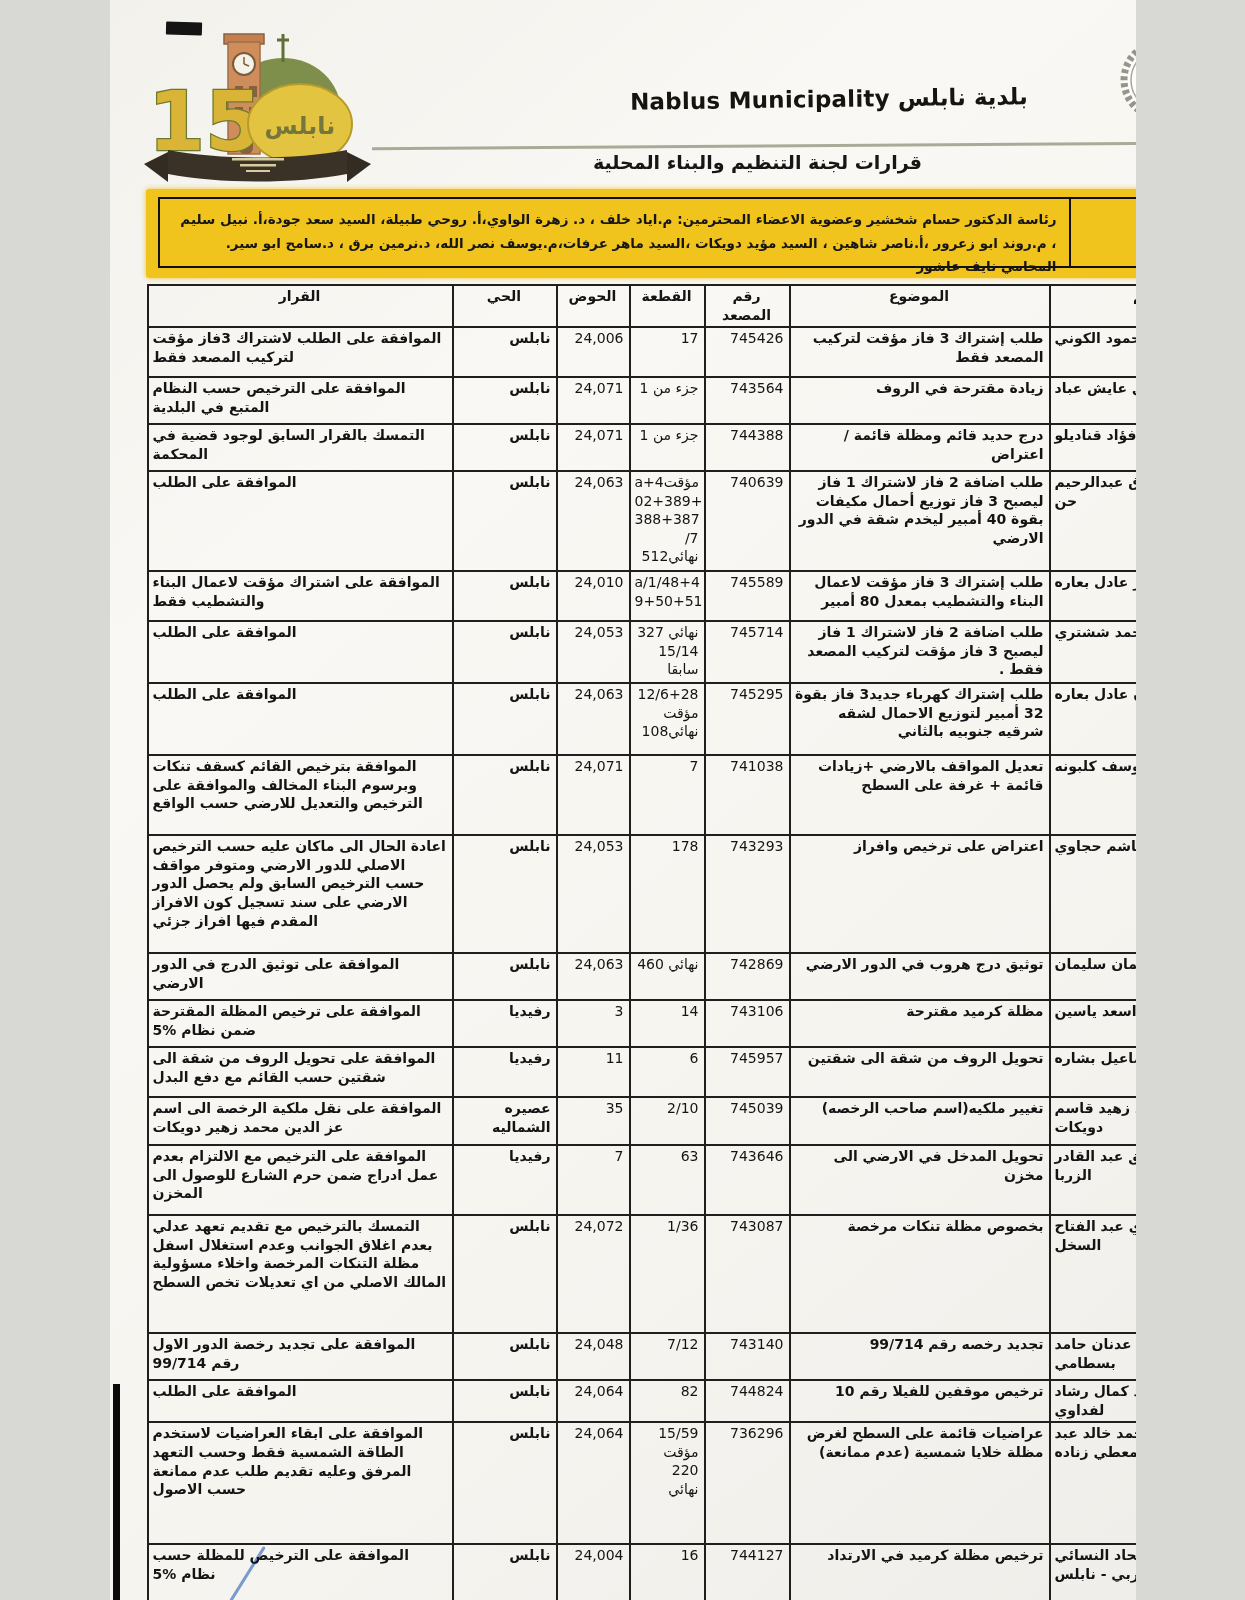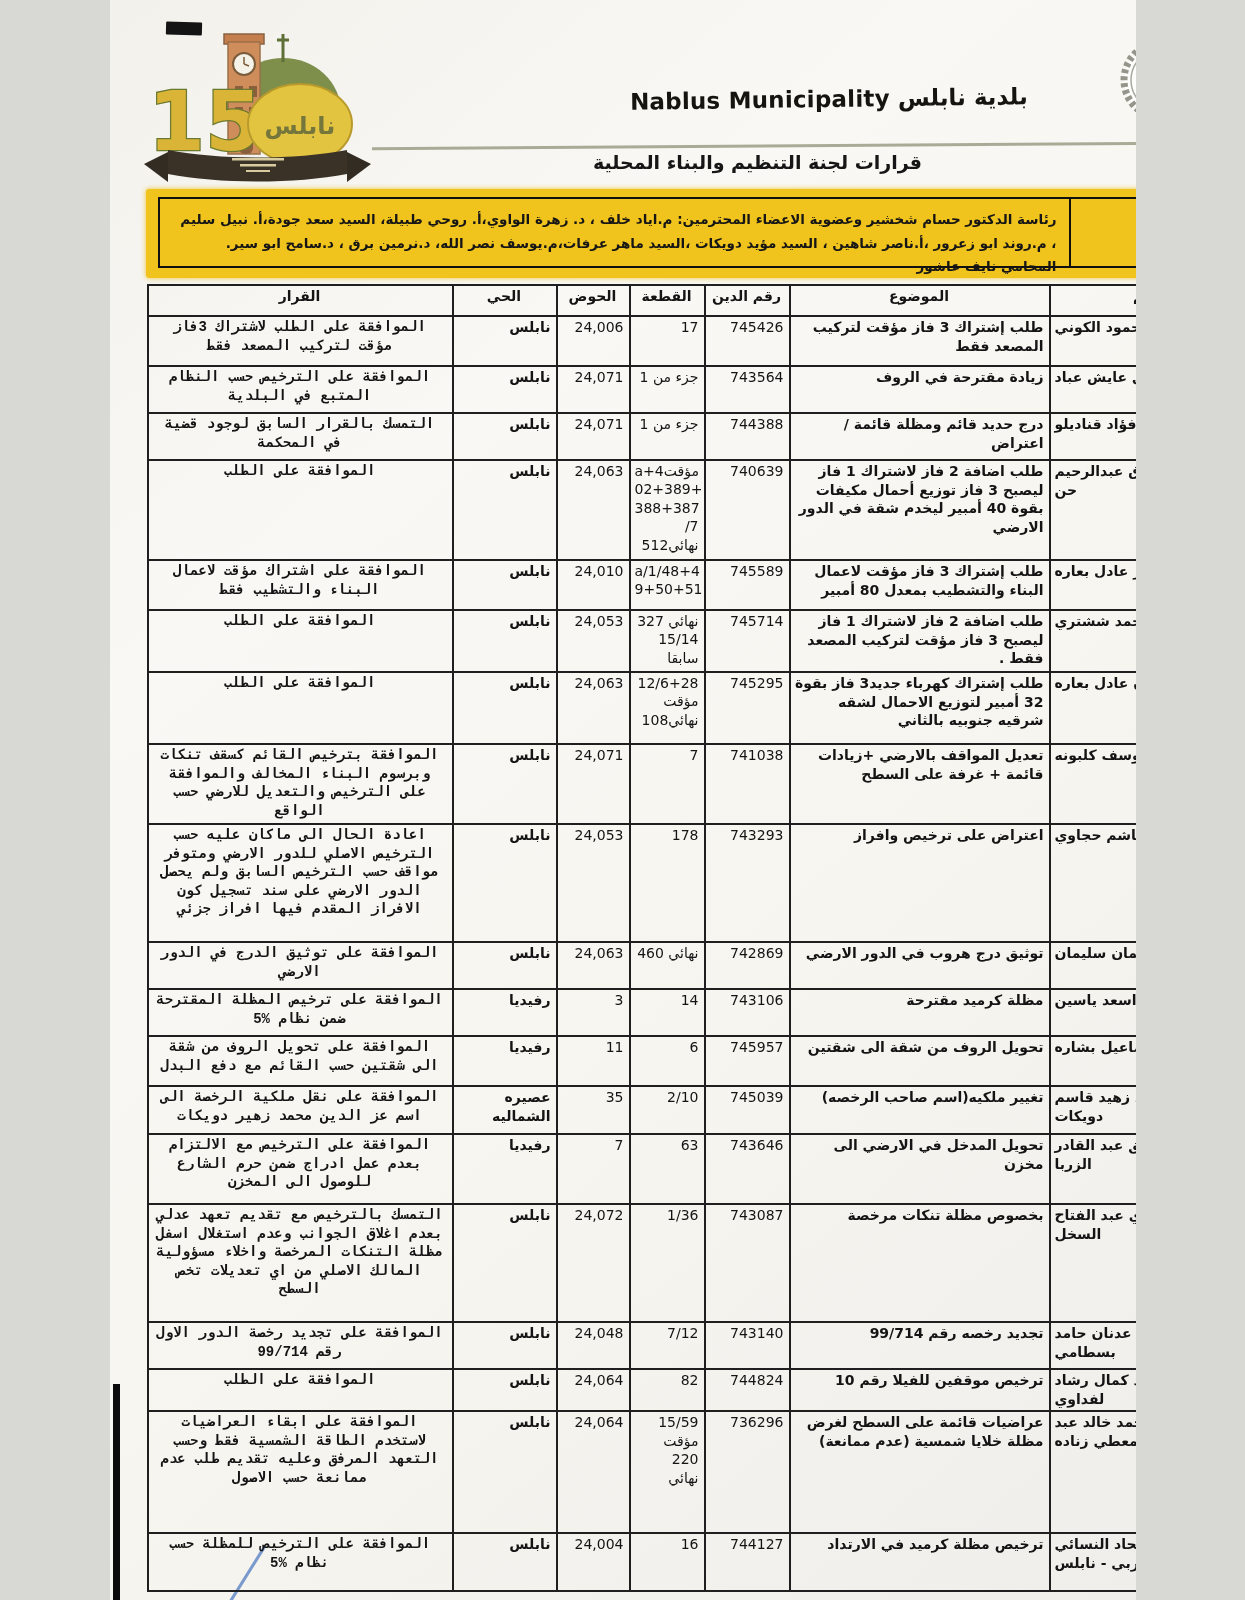--- a/index.html
+++ b/index.html
@@ -30,21 +30,21 @@
   .decisions th,.decisions td{border:2px solid #1f1f1f;vertical-align:top;padding:1px 5px 2px 4px;font-size:14px;line-height:1.33;color:#141414;overflow:hidden;}
   .decisions th{font-weight:700;text-align:center;height:26px;padding-top:1px;}
   th.h-no{font-size:10px;padding:1px;}
   .c-no{text-align:left;font-weight:400;}
   .c-name{font-weight:700;text-align:left;padding-right:6px;}
   .c-subject{font-weight:700;text-align:right;}
   .c-req,.c-basin{text-align:right;font-weight:400;font-size:14.5px;}
   .c-plot{text-align:right;font-weight:400;}
   .c-plot div{direction:ltr;text-align:right;line-height:1.32;}
   .c-district{text-align:right;font-weight:700;padding-left:12px;}
-  .c-decision{font-weight:700;text-align:center;font-family:Liberation Mono, monospace;}
+  .c-decision{font-weight:700;text-align:left;}
   .decisions tbody tr:nth-child(1){height:50px}
   .decisions tbody tr:nth-child(2){height:47px}
   .decisions tbody tr:nth-child(3){height:47px}
   .decisions tbody tr:nth-child(4){height:100px}
   .decisions tbody tr:nth-child(5){height:50px}
   .decisions tbody tr:nth-child(6){height:62px}
   .decisions tbody tr:nth-child(7){height:72px}
   .decisions tbody tr:nth-child(8){height:80px}
   .decisions tbody tr:nth-child(9){height:118px}
   .decisions tbody tr:nth-child(10){height:47px}
@@ -167,21 +167,21 @@
       <col style="width:75px">
         <col style="width:73px">
         <col style="width:104px">
         <col style="width:305px">
     </colgroup>
     <thead>
       <tr>
         <th class="h-no">رقم القرار</th>
         <th>الاسم</th>
         <th>الموضوع</th>
-        <th>رقم الدين</th>
+        <th>رقم المصعد</th>
         <th>القطعة</th>
         <th>الحوض</th>
         <th>الحي</th>
         <th>القرار</th>
       </tr>
     </thead>
     <tbody id="tbody">
         <tr>
           <td class="c-no">1</td>
           <td class="c-name">احمد محمد محمود الكوني</td>

